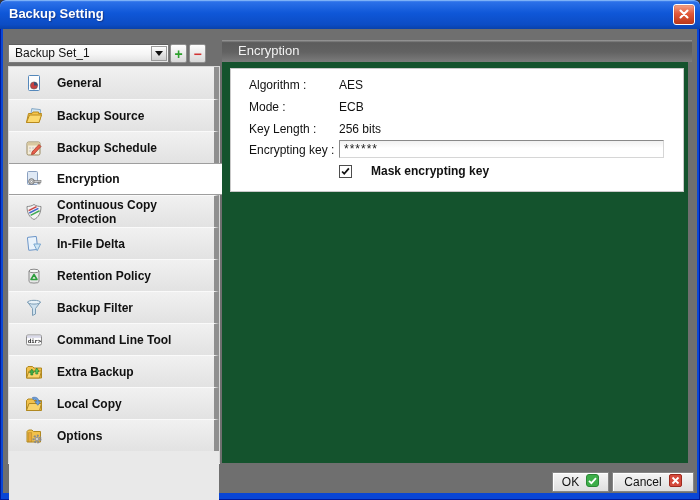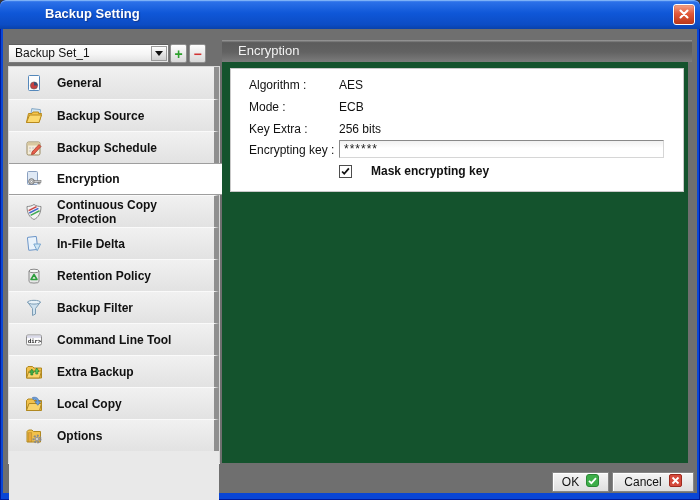--- a/index.html
+++ b/index.html
@@ -16,21 +16,20 @@
   .titlebar{
     position:absolute;left:0;top:0;width:700px;height:29px;
     background:linear-gradient(180deg,#5a96f2 0%,#2b70e8 8%,#0f57d8 45%,#0c4cc4 85%,#0941aa 100%);
     border-radius:6px 6px 0 0;
     box-shadow:inset 0 1px 0 #7db1f7;
   }
   .title-text{
     position:absolute;left:9px;top:0;line-height:28px;
     color:#ffffff;font-size:13px;font-weight:bold;
     text-shadow:1px 1px 1px #173a8f;
-    margin-left:36px;
   }
   .close-btn{
     position:absolute;top:4px;right:5px;width:22px;height:21px;
     border:1px solid #ffffff;border-radius:3px;
     background:linear-gradient(180deg,#f3a389 0%,#e3593a 45%,#c23c1e 90%);
     display:flex;align-items:center;justify-content:center;
     box-shadow:inset 0 0 1px #7e1c08;cursor:pointer;
   }
   
   .client{
@@ -312,21 +311,21 @@
 
   <div class="content">
     <div class="groupbox">
 
       <span class="f-label" style="top:9px">Algorithm :</span>
       <span class="f-value" style="top:9px">AES</span>
 
       <span class="f-label" style="top:31px">Mode :</span>
       <span class="f-value" style="top:31px">ECB</span>
 
-      <span class="f-label" style="top:53px">Key Extra :</span>
+      <span class="f-label" style="top:53px">Key Length :</span>
       <span class="f-value" style="top:53px">256 bits</span>
 
       <span class="f-label" style="top:74px">Encrypting key :</span>
       <input class="key-input" type="text" value="******" style="">
 
       <div class="checkrow">
         <span class="checkbox">
           <svg width="11" height="11" viewBox="0 0 13 13">
               <path d="M2.5 6.5 L5 9.2 L10.5 2.8" fill="none" stroke="#111" stroke-width="2.1"></path>
             </svg>

